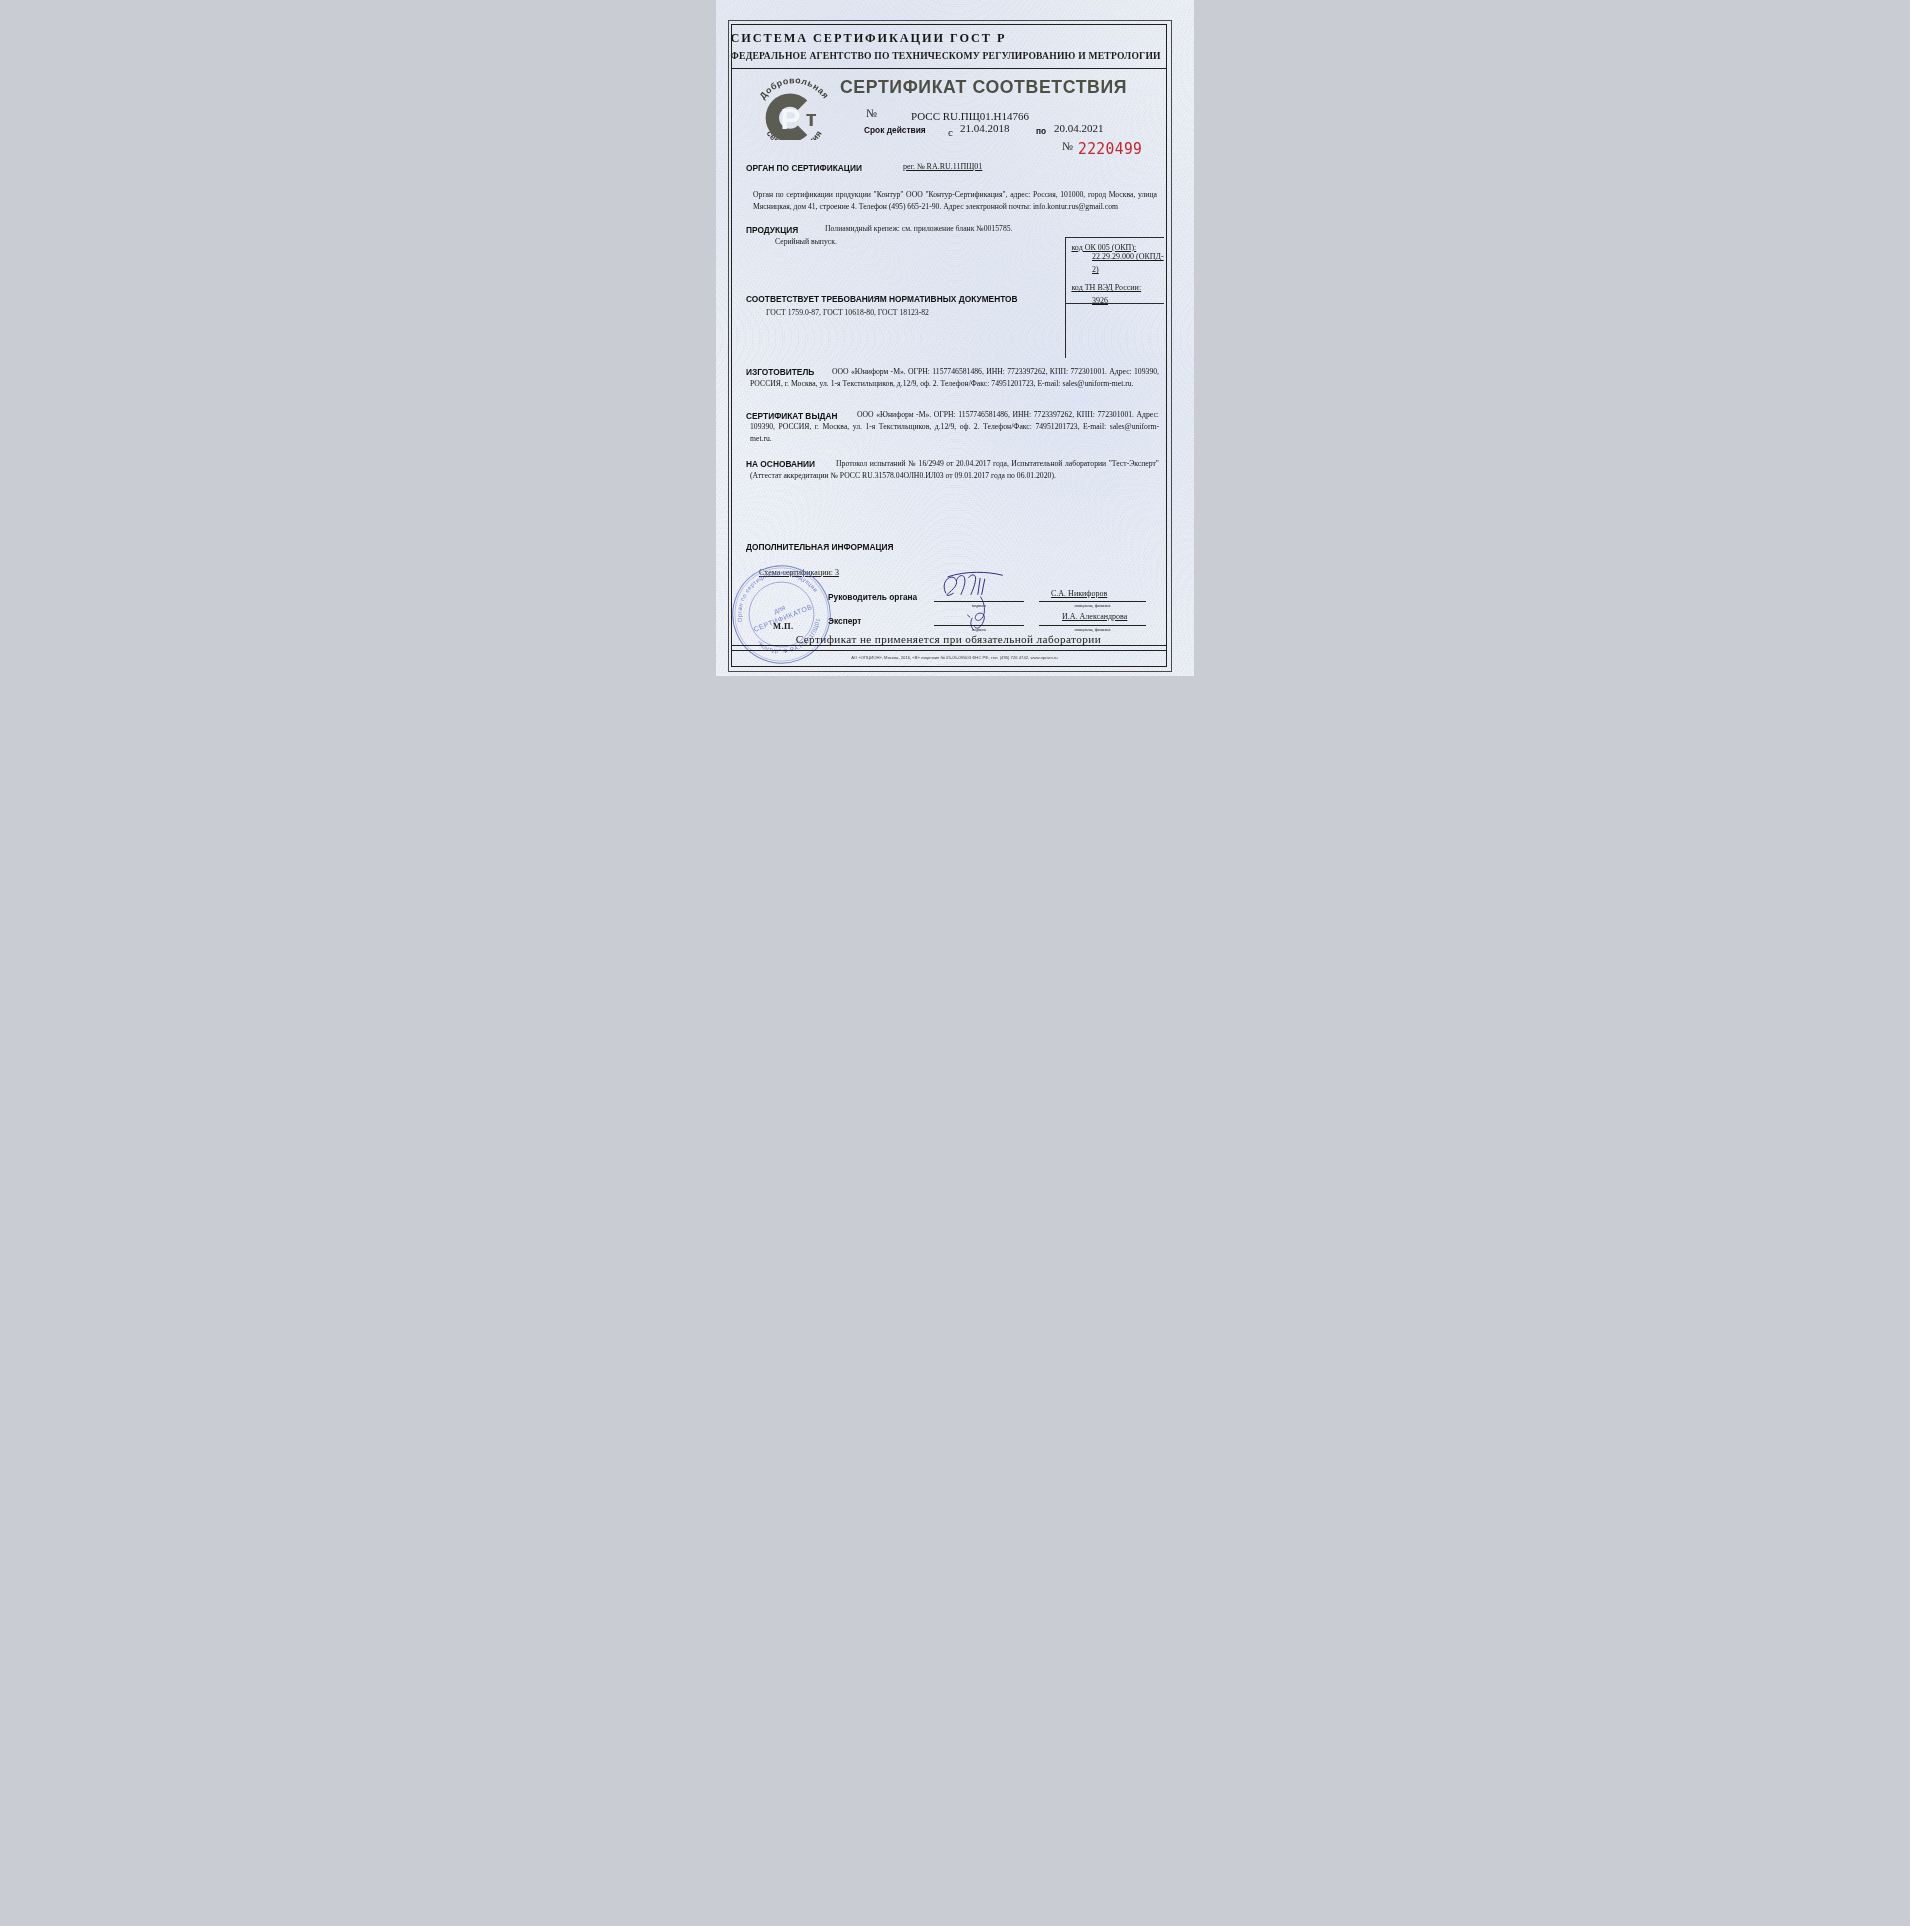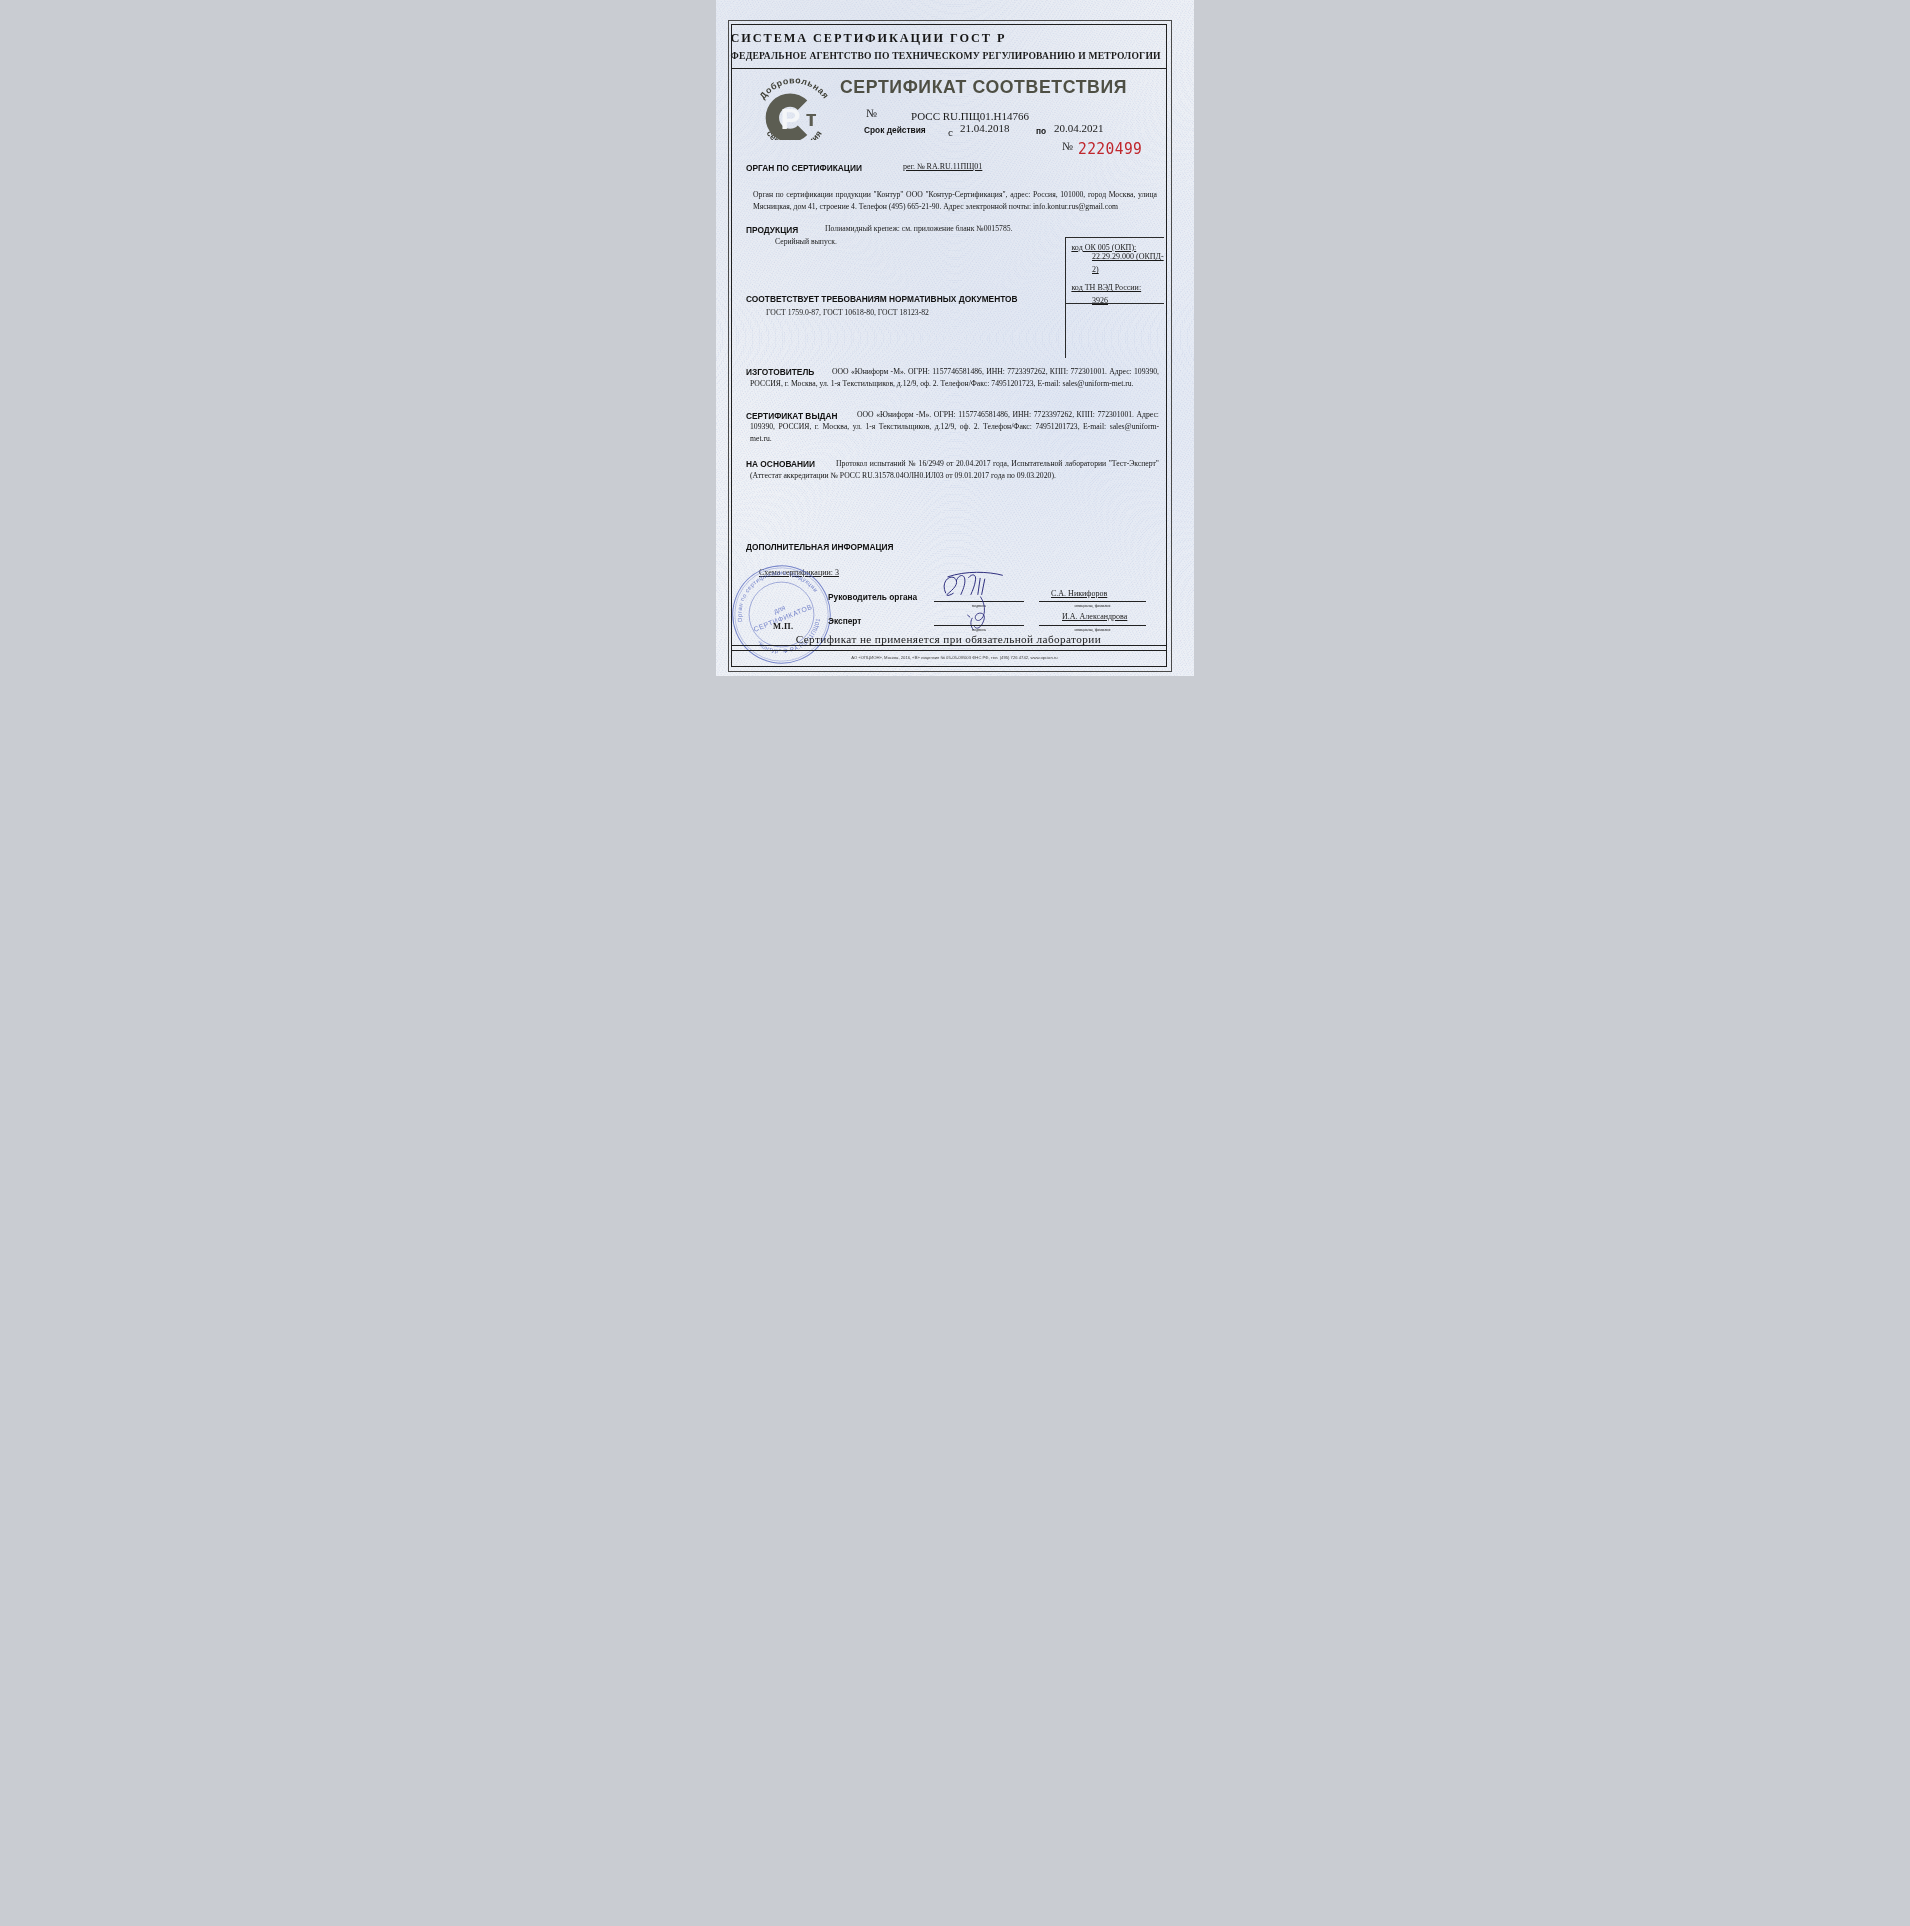--- a/index.html
+++ b/index.html
@@ -108,21 +108,21 @@
   <span class="abs label" style="left:30px; top:294px;">СООТВЕТСТВУЕТ ТРЕБОВАНИЯМ НОРМАТИВНЫХ ДОКУМЕНТОВ</span>
   <span class="abs serif20" style="left:50px; top:308px;">ГОСТ 1759.0-87, ГОСТ 10618-80, ГОСТ 18123-82</span>
 
   <span class="abs label" style="left:30px; top:367px;">ИЗГОТОВИТЕЛЬ</span>
   <div class="abs para" style="left:34px; top:366px; width:409px; text-indent:82px;">ООО «Юниформ -М». ОГРН: 1157746581486, ИНН: 7723397262, КПП: 772301001. Адрес: 109390, РОССИЯ, г. Москва, ул. 1-я Текстильщиков, д.12/9, оф. 2. Телефон/Факс: 74951201723, E-mail: sales@uniform-met.ru.</div>
 
   <span class="abs label" style="left:30px; top:411px;">СЕРТИФИКАТ ВЫДАН</span>
   <div class="abs para" style="left:34px; top:409px; width:409px; text-indent:107px;">ООО «Юниформ -М». ОГРН: 1157746581486, ИНН: 7723397262, КПП: 772301001. Адрес: 109390, РОССИЯ, г. Москва, ул. 1-я Текстильщиков, д.12/9, оф. 2. Телефон/Факс: 74951201723, E-mail: sales@uniform-met.ru.</div>
 
   <span class="abs label" style="left:30px; top:459px;">НА ОСНОВАНИИ</span>
-  <div class="abs para" style="left:34px; top:458px; width:409px; text-indent:86px;">Протокол испытаний № 16/2949 от 20.04.2017 года, Испытательной лаборатории "Тест-Эксперт" (Аттестат аккредитации № РОСС RU.31578.04ОЛН0.ИЛ03 от 09.01.2017 года по 09.03.2020).</div>
+  <div class="abs para" style="left:34px; top:458px; width:409px; text-indent:86px;">Протокол испытаний № 16/2949 от 20.04.2017 года, Испытательной лаборатории "Тест-Эксперт" (Аттестат аккредитации № РОСС RU.31578.04ОЛН0.ИЛ03 от 09.01.2017 года по 06.01.2020).</div>
 
   <span class="abs label" style="left:30px; top:542px;">ДОПОЛНИТЕЛЬНАЯ ИНФОРМАЦИЯ</span>
   <span class="abs serif21" style="left:43px; top:568px;">Схема сертификации: 3</span>
 
   <div class="abs" style="left:13px; top:562px; width:105px; height:105px; opacity:.8;">
     <svg width="105" height="105" viewBox="0 0 272 272">
       <g transform="rotate(-22 136 136)" stroke="#5b6cc0" fill="none">
         <circle cx="136" cy="136" r="126" stroke-width="2.5"></circle>
         <circle cx="136" cy="136" r="121" stroke-width="1"></circle>
         <circle cx="136" cy="136" r="84" stroke-width="1.5"></circle>

